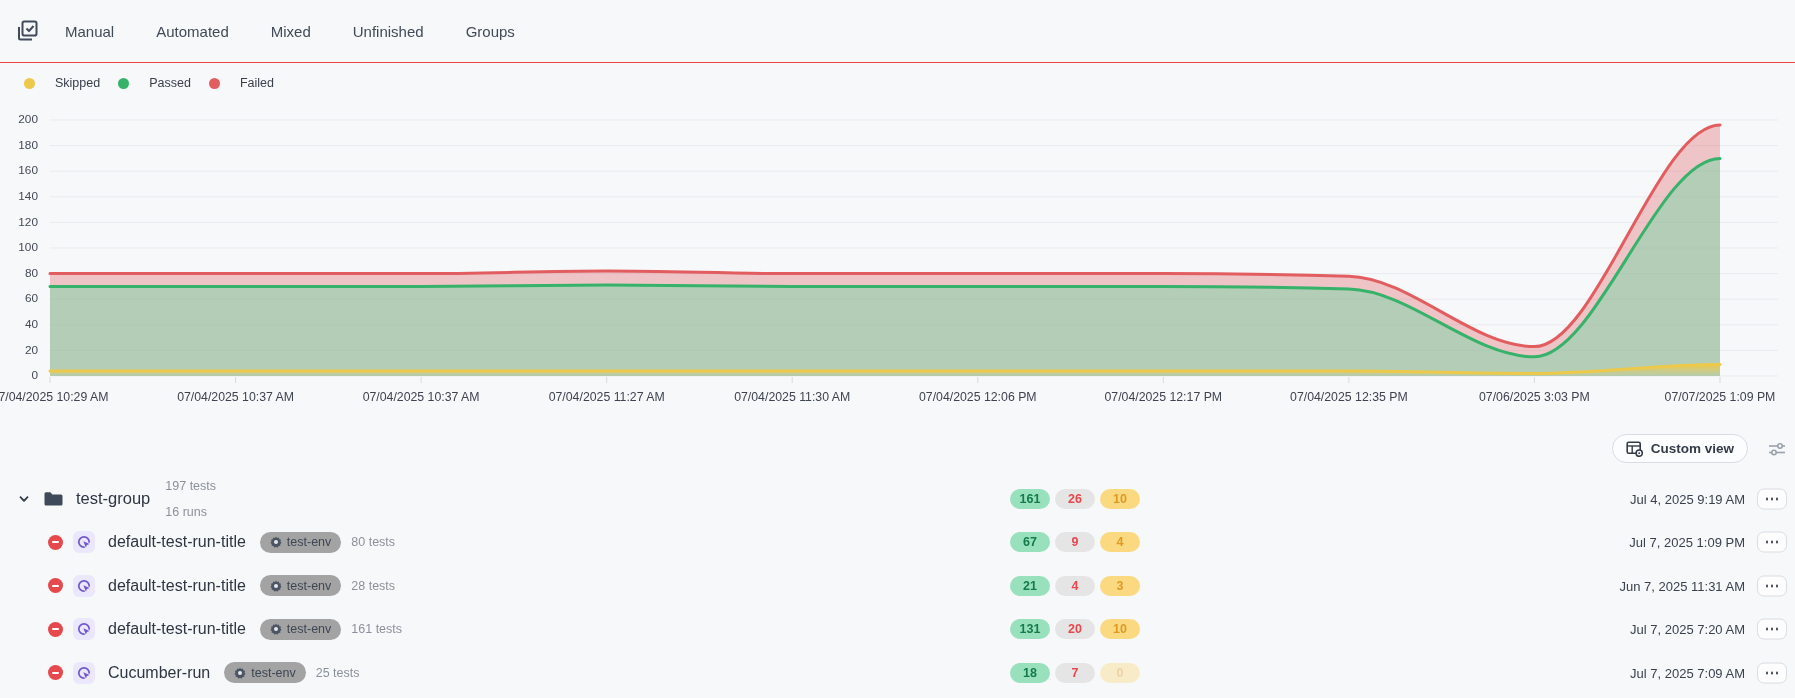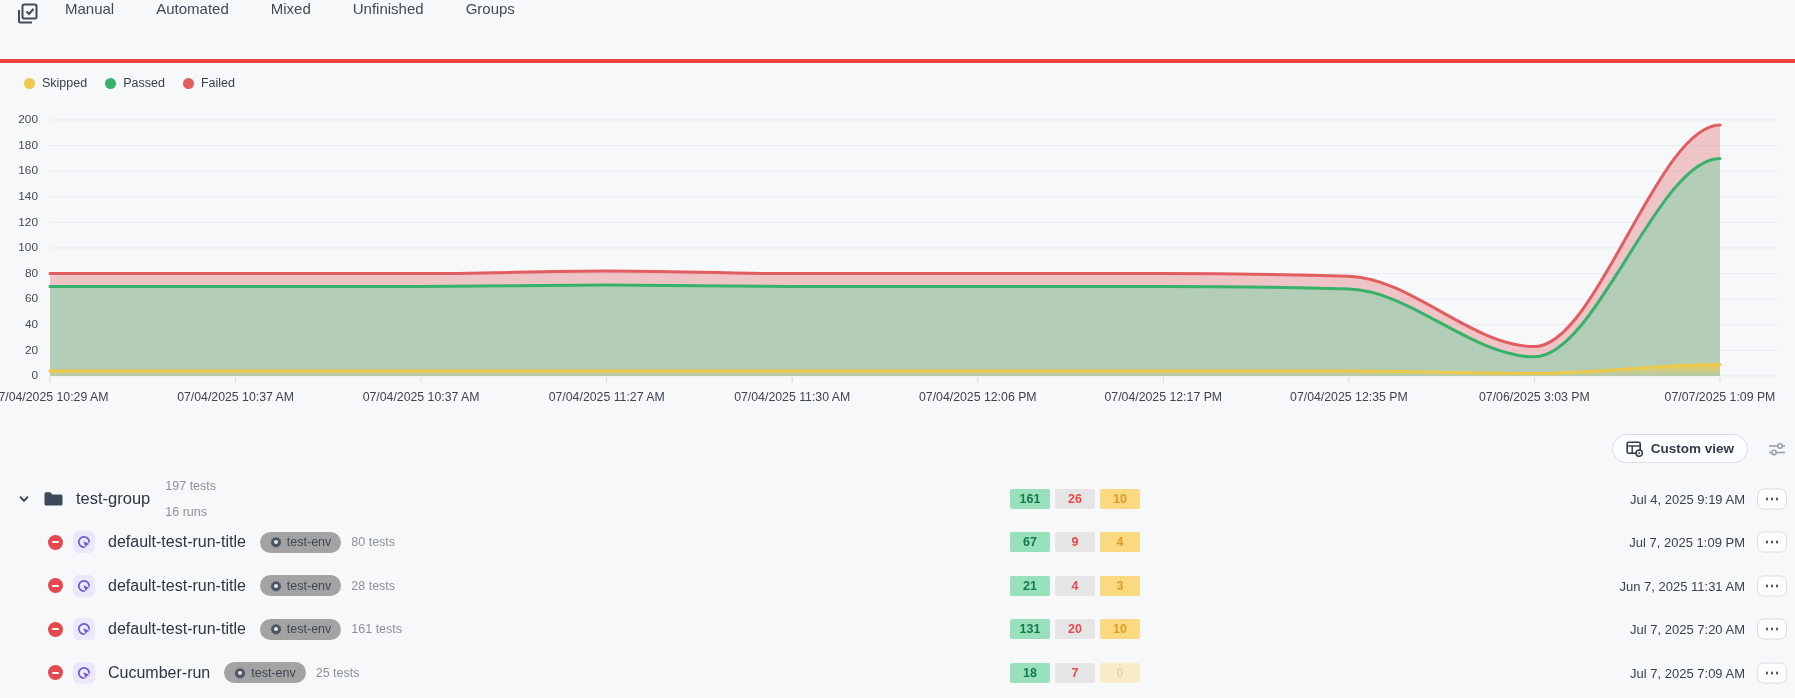--- a/index.html
+++ b/index.html
@@ -1,28 +1,28 @@
 <!DOCTYPE html>
 <html><head>
 <meta charset="utf-8">
 <style>
   html,body{margin:0;padding:0;background:#f7f8fa;}
   .page{position:relative;width:1795px;height:698px;background:#f7f8fa;overflow:hidden;
         font-family:"Liberation Sans",sans-serif;color:#333b48;}
 
   
-  .header{position:absolute;top:0;left:0;right:0;height:63px;border-bottom:4px solid #ef4444;
-          display:flex;align-items:flex-start;padding:0 14px;box-sizing:border-box;}
+  .header{position:absolute;top:0;left:0;right:0;height:63px;border-bottom:1px solid #ef4444;
+          display:flex;align-items:center;padding:0 14px;box-sizing:border-box;}
   .header-icon{width:28px;height:28px;display:flex;align-items:center;justify-content:center;}
   .tabs{display:flex;gap:42px;margin-left:23px;}
   .tab{font-size:15px;font-weight:500;color:#414b57;cursor:pointer;white-space:nowrap;}
 
   
   .legend{position:absolute;top:76px;left:24px;display:flex;gap:18px;align-items:center;}
-  .legend-item{display:flex;align-items:center;gap:7px;font-size:12.5px;color:#39404c;}
+  .legend-item{display:flex;align-items:center;gap:20px;font-size:12.5px;color:#39404c;}
   .legend-dot{width:11px;height:11px;border-radius:50%;background:#ccc;}
 
   
   .chart-wrap{position:absolute;top:95px;left:0;width:1795px;height:330px;}
 
   
   .custom-view-btn{position:absolute;top:434px;right:47px;height:29px;border-radius:15px;
       border:1px solid #d9dce1;background:#fcfdfe;display:flex;align-items:center;gap:8px;
       padding:12px 13px;font-size:13.5px;font-weight:bold;color:#333b48;cursor:pointer;
       font-family:"Liberation Sans",sans-serif;box-sizing:border-box;}
@@ -41,21 +41,21 @@
   .status-dot{width:15px;height:15px;border-radius:50%;background:#e5484d;flex:none;
       display:flex;align-items:center;justify-content:center;}
   .status-dot i{display:block;width:7px;height:2.4px;border-radius:1.2px;background:#fff;}
   .run-icon{width:22px;height:22px;border-radius:6px;background:#ebe7fd;flex:none;
       display:flex;align-items:center;justify-content:center;}
   .run-title{font-size:16px;color:#2e3643;margin-left:3px;}
   .env-pill{display:flex;align-items:center;gap:5px;height:21px;border-radius:10.5px;
       background:#a3a3a3;padding:0 10px;font-size:12.5px;color:#3f4754;margin-left:4px;}
   .muted{font-size:12.5px;color:#8b919b;}
   .badges{position:absolute;left:1010px;top:50%;transform:translateY(-50%);display:flex;gap:5px;}
-  .badge{min-width:40px;height:20px;border-radius:2px;display:flex;align-items:center;
+  .badge{min-width:40px;height:20px;border-radius:10px;display:flex;align-items:center;
       justify-content:center;font-size:12.5px;font-weight:bold;padding:0 9px;box-sizing:border-box;}
   .badge-passed{background:#99e1bd;color:#157a4c;}
   .badge-failed{background:#e5e5e5;color:#e5484d;}
   .badge-skipped{background:#fbd980;color:#df9a25;}
   .badge.zero{opacity:.4;}
   .row-right{position:absolute;right:8px;top:50%;transform:translateY(-50%);
       display:flex;align-items:center;gap:12px;}
   .date{font-size:13px;color:#39424f;white-space:nowrap;}
   .menu-btn{width:30px;height:21px;border-radius:7px;border:1px solid #d9dce1;background:#fdfdfe;
       display:flex;align-items:center;justify-content:center;gap:2.5px;cursor:pointer;padding:0;}

